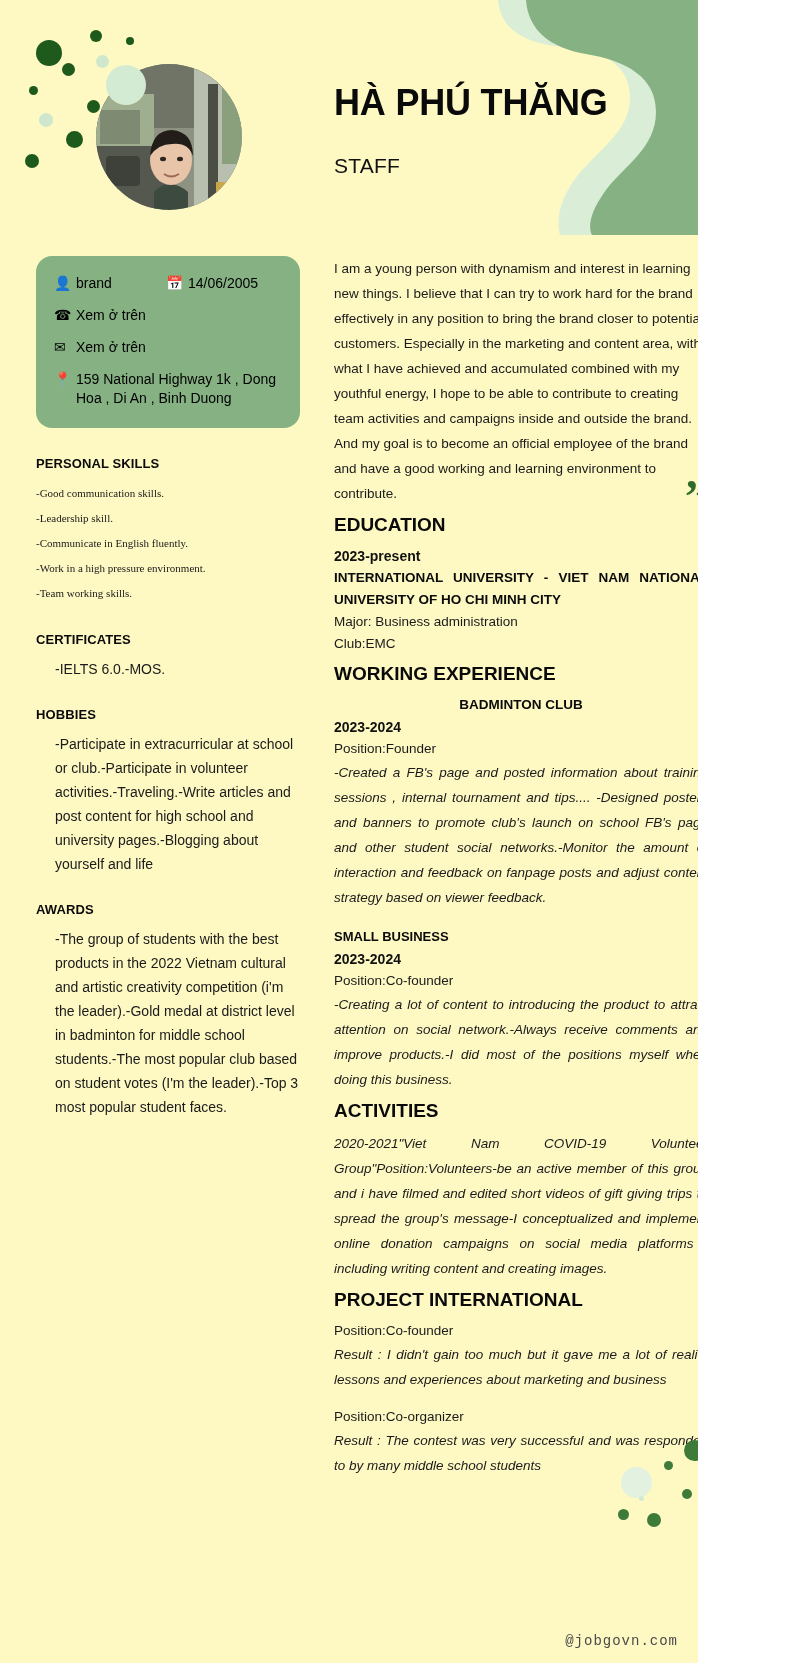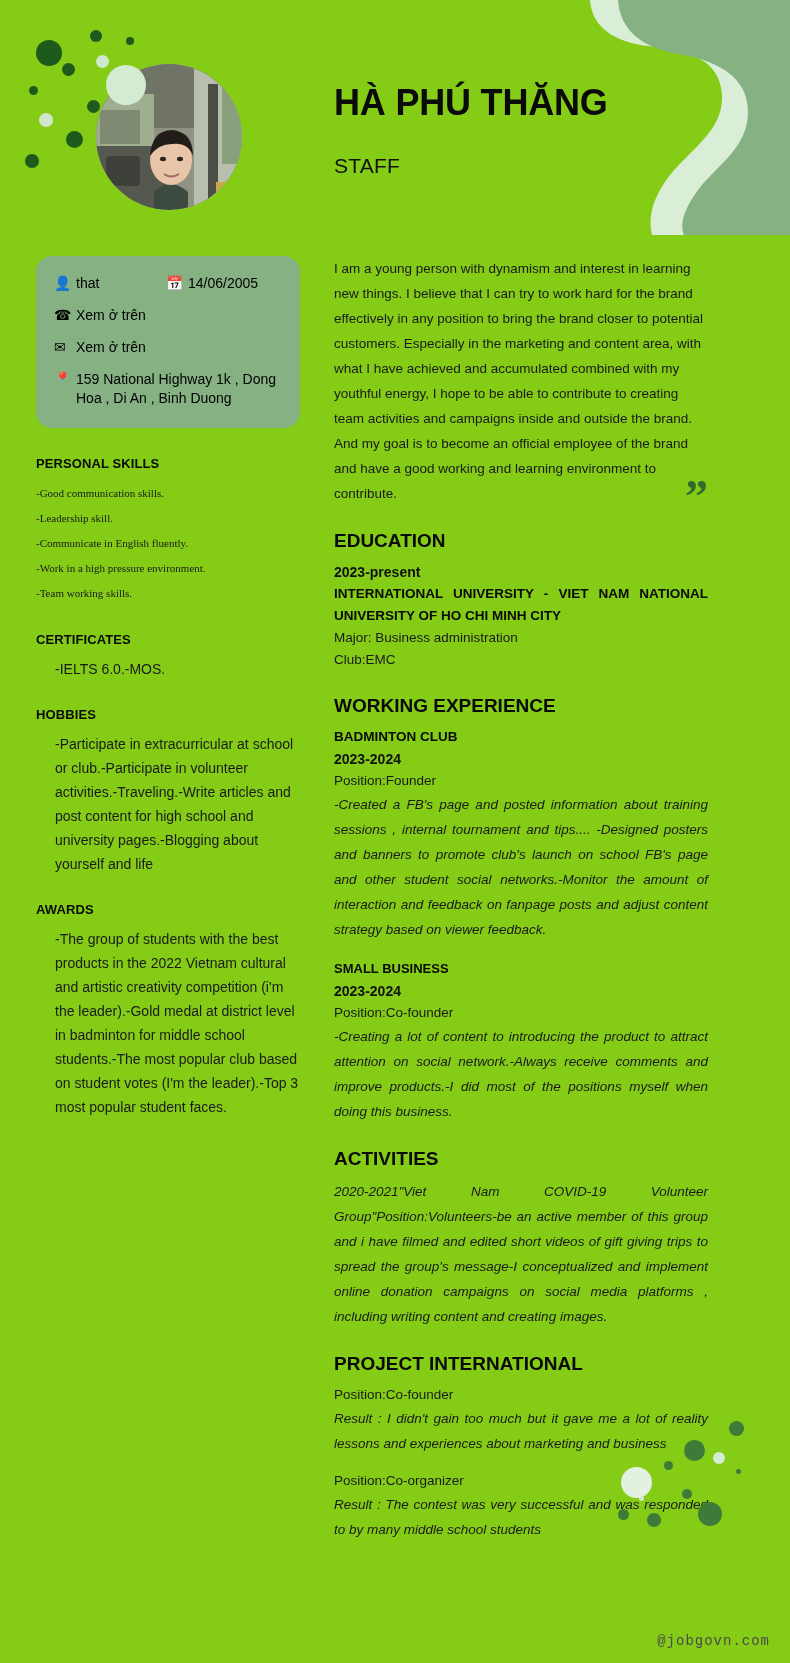--- a/index.html
+++ b/index.html
@@ -4,24 +4,24 @@
 <style>
   * { box-sizing: border-box; margin: 0; padding: 0; }
   html, body {
     width: 790px;
     background: #ffffff;
     font-family: "Liberation Sans", sans-serif;
     color: #111111;
   }
   .page {
     position: relative;
-    width: 790px;
+    width: 698px;
     height: 1663px;
     overflow: hidden;
-    background: #84cc16;
+    background: #fef9c3;
   }
 
   
   .deco { position: absolute; pointer-events: none; }
   .dot { position: absolute; border-radius: 50%; }
 
   .blob-wrap { position: absolute; top: 0; right: 0; width: 220px; height: 235px; overflow: hidden; }
 
   
   .header { position: absolute; top: 0; left: 0; width: 790px; height: 238px; }
@@ -123,31 +123,31 @@
     color: #2f6b2a;
     line-height: 1;
     font-family: "Liberation Serif", serif;
   }
   h2.rsec {
     font-size: 19px;
     font-weight: 800;
     color: #0a0a0a;
     margin: 0 0 9px 0;
   }
-  .r-block { margin-top: 24px; }
+  .r-block { margin-top: 8px; }
   .r-date { font-size: 14px; font-weight: 600; line-height: 22px; color: #111; }
   .r-org-bold {
     font-size: 13.5px;
     font-weight: 800;
     line-height: 22px;
     color: #0a0a0a;
     text-align: justify;
     text-justify: inter-word;
   }
-  .r-org-bold.nojustify { text-align: left; }
+  .r-org-bold.nojustify { text-align: center; }
   .r-line { font-size: 13.5px; line-height: 22px; color: #1a1a1a; }
   .r-just {
     font-size: 13.5px;
     line-height: 25px;
     color: #1a1a1a;
     text-align: justify;
     text-justify: inter-word;
     font-style: italic;
   }
   .r-sub { font-size: 13px; font-weight: 800; line-height: 22px; color: #0a0a0a; margin-top: 16px; }
@@ -223,21 +223,21 @@
     <div class="name">HÀ PHÚ THĂNG</div>
     <div class="role">STAFF</div>
   </div>
 
   <div class="left-col">
 
     <div class="contact-card">
       <div class="ci-row ci-split">
         <div class="ci-half first">
           <span class="ci-icon">👤</span>
-          <span class="ci-text">that</span>
+          <span class="ci-text">brand</span>
         </div>
         <div class="ci-half">
           <span class="ci-icon">📅</span>
           <span class="ci-text">14/06/2005</span>
         </div>
       </div>
       <div class="ci-row">
         <span class="ci-icon">☎</span>
         <span class="ci-text">Xem ở trên</span>
       </div>

